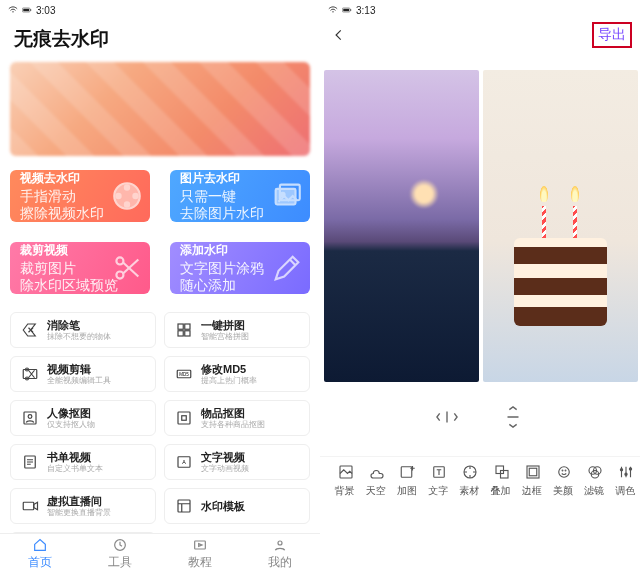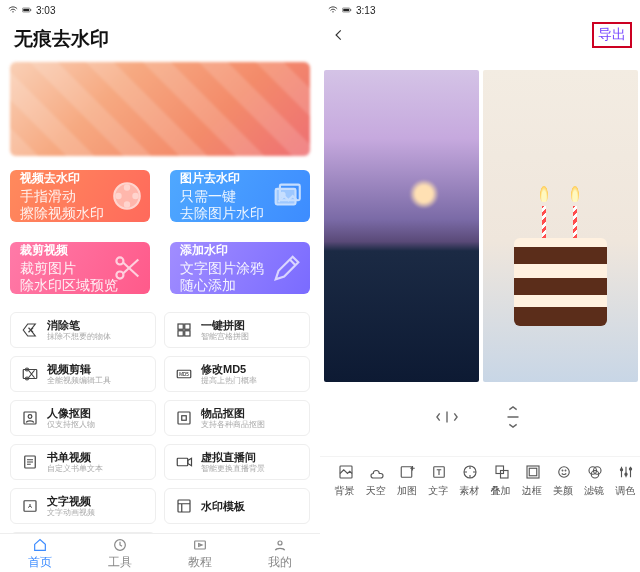--- a/index.html
+++ b/index.html
@@ -213,39 +213,39 @@
               </svg>
             </div>
        <div class="li-txt">
          <span class="li-t">书单视频</span>
          <span class="li-s">自定义书单文本</span>
        </div>
      </div>
           <div class="li-item ">
        <div class="li-ic">
               <svg viewBox="0 0 24 24" fill="none" stroke="#444" stroke-width="1.6">
+                <rect x="4" y="5" width="16" height="14" rx="1" fill="none"></rect>
+                <text x="12" y="15" font-size="7" text-anchor="middle" fill="currentColor" stroke="none">A</text>
+              </svg>
+            </div>
+       <div class="li-txt">
+         <span class="li-t">文字视频</span>
+         <span class="li-s">文字动画视频</span>
+       </div>
+     </div>
+          <div class="li-item ">
+       <div class="li-ic">
+              <svg viewBox="0 0 24 24" fill="none" stroke="#444" stroke-width="1.6">
                 <rect x="3" y="7" width="14" height="10" rx="1" fill="none"></rect>
                 <path d="M17 10l5-3v10l-5-3z" fill="none"></path>
               </svg>
             </div>
        <div class="li-txt">
          <span class="li-t">虚拟直播间</span>
          <span class="li-s">智能更换直播背景</span>
-       </div>
-     </div>
-          <div class="li-item ">
-       <div class="li-ic">
-              <svg viewBox="0 0 24 24" fill="none" stroke="#444" stroke-width="1.6">
-                <rect x="4" y="5" width="16" height="14" rx="1" fill="none"></rect>
-                <text x="12" y="15" font-size="7" text-anchor="middle" fill="currentColor" stroke="none">A</text>
-              </svg>
-            </div>
-       <div class="li-txt">
-         <span class="li-t">文字视频</span>
-         <span class="li-s">文字动画视频</span>
        </div>
      </div>
           <div class="li-item ">
        <div class="li-ic">
               <svg viewBox="0 0 24 24" fill="none" stroke="#444" stroke-width="1.6">
                 <rect x="4" y="4" width="16" height="16" rx="1" fill="none"></rect>
                 <path d="M4 9h16M9 9v11"></path>
               </svg>
             </div>
        <div class="li-txt">

